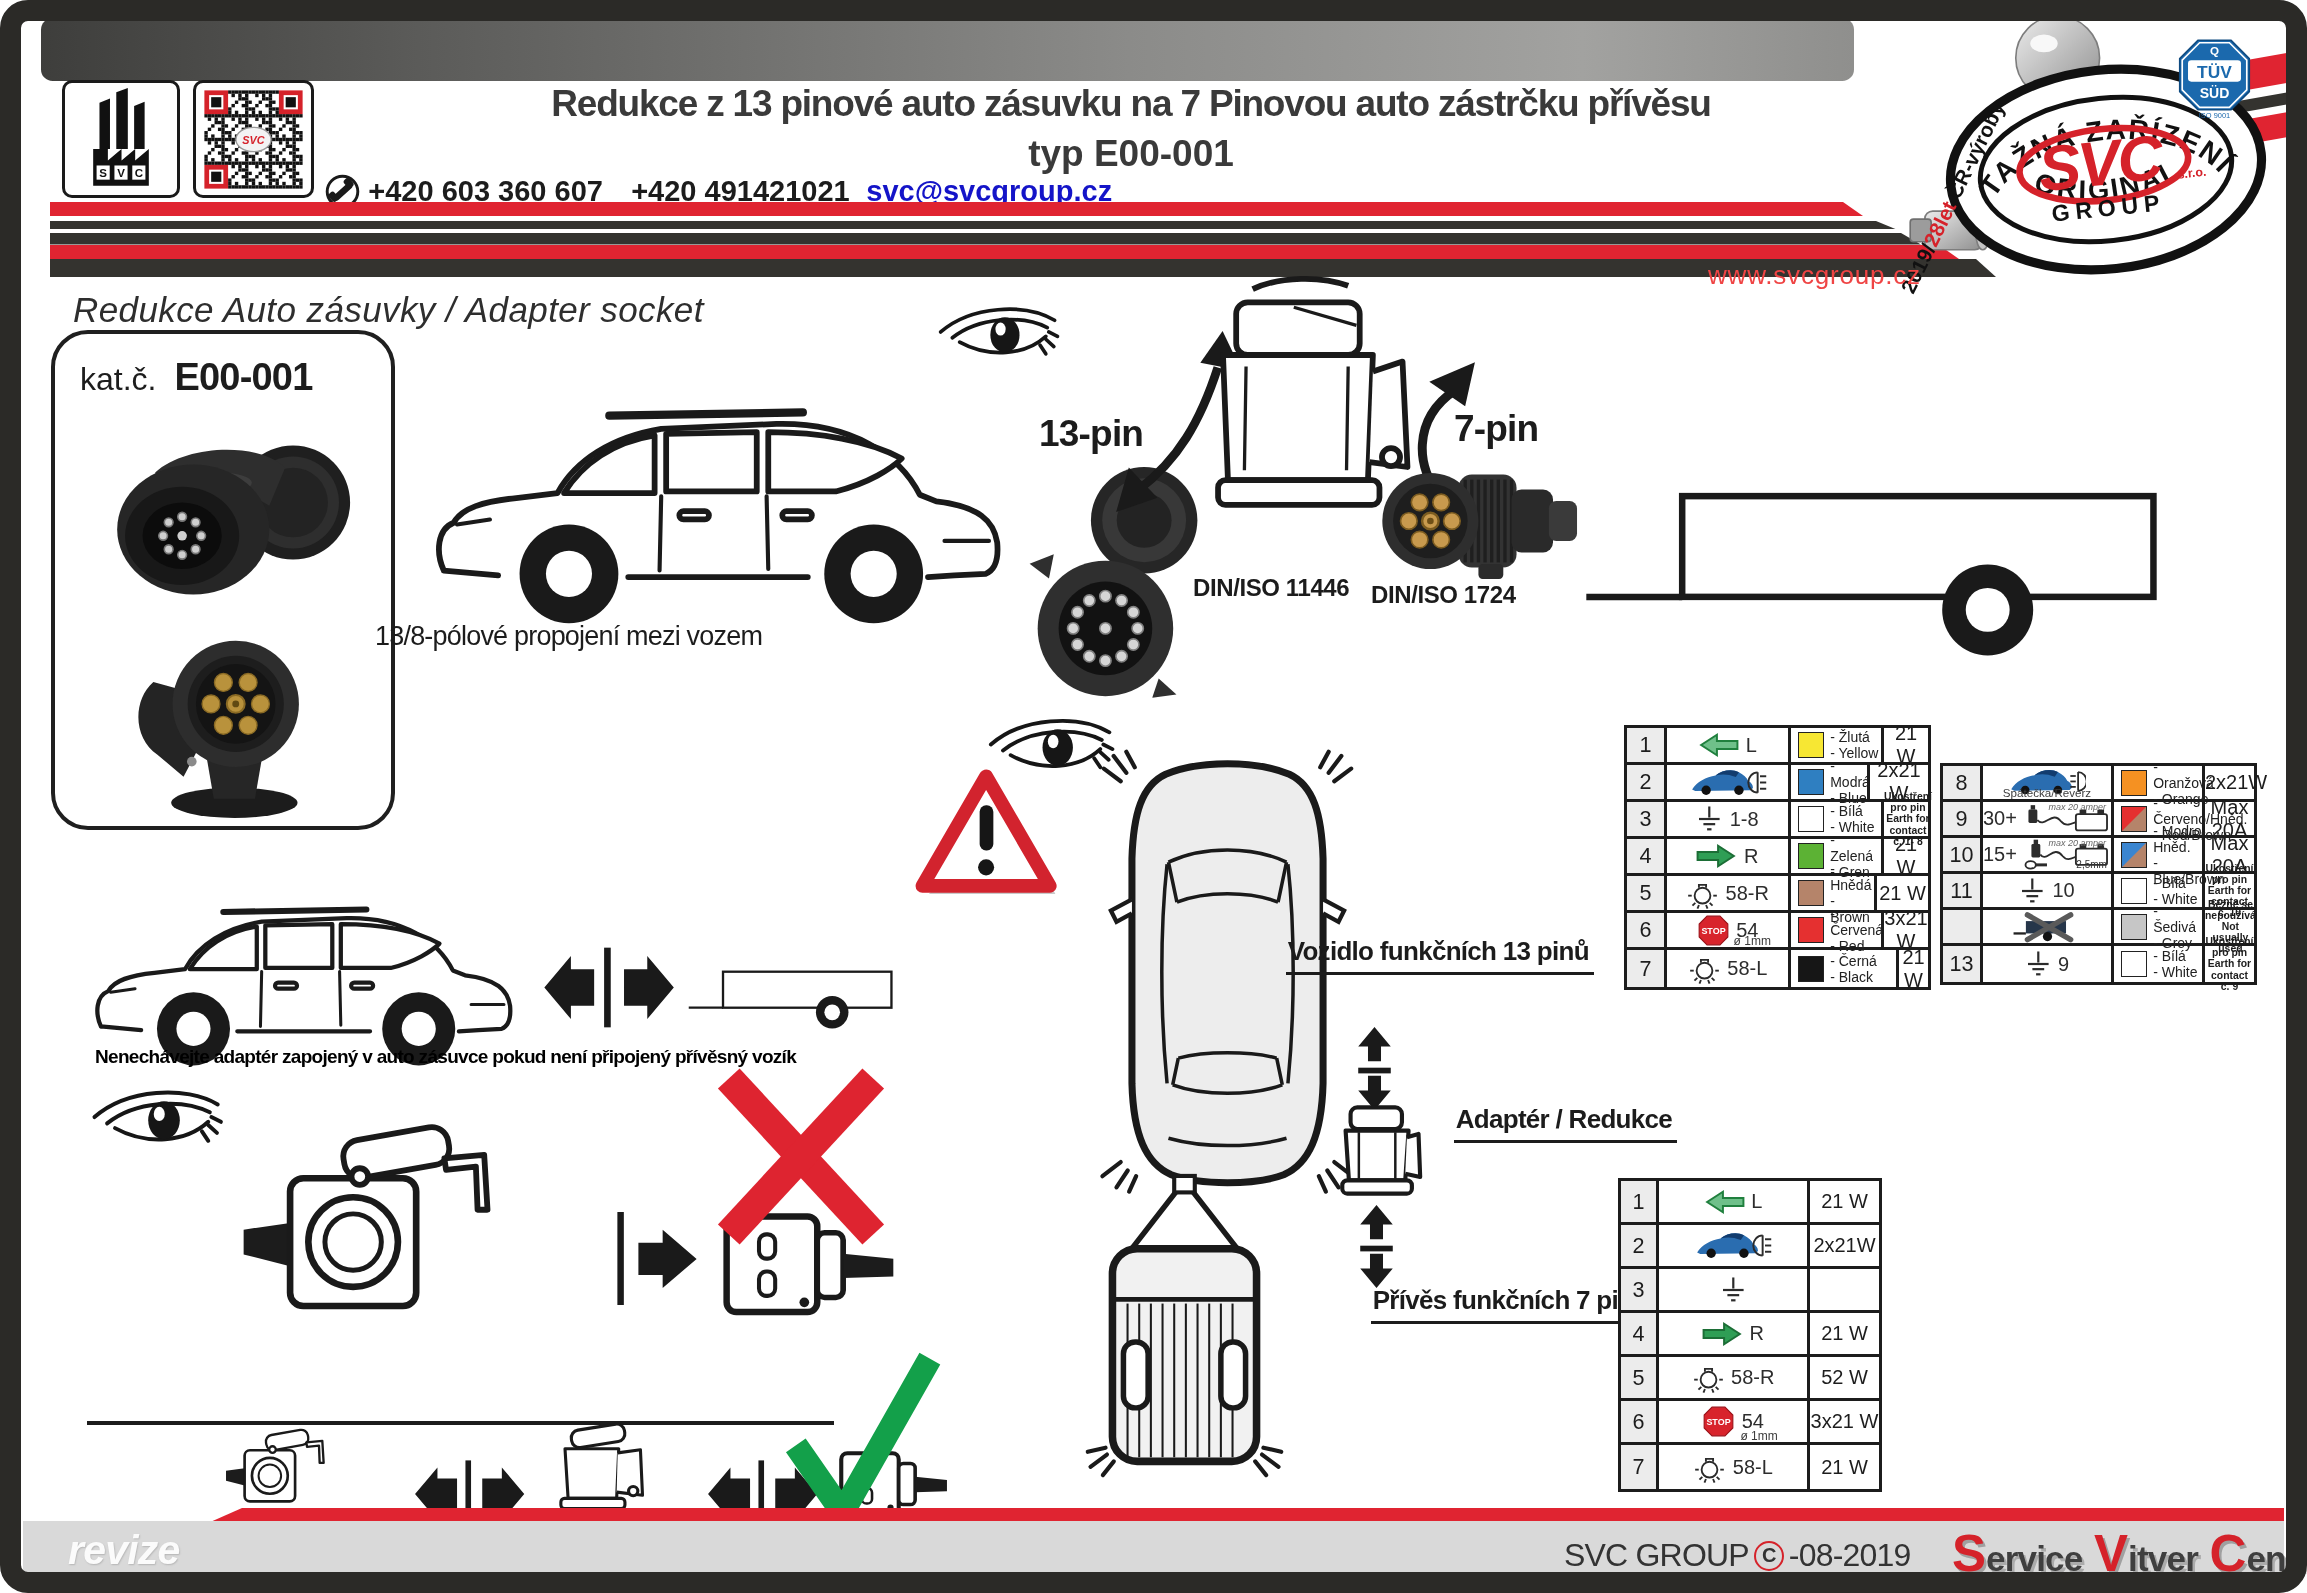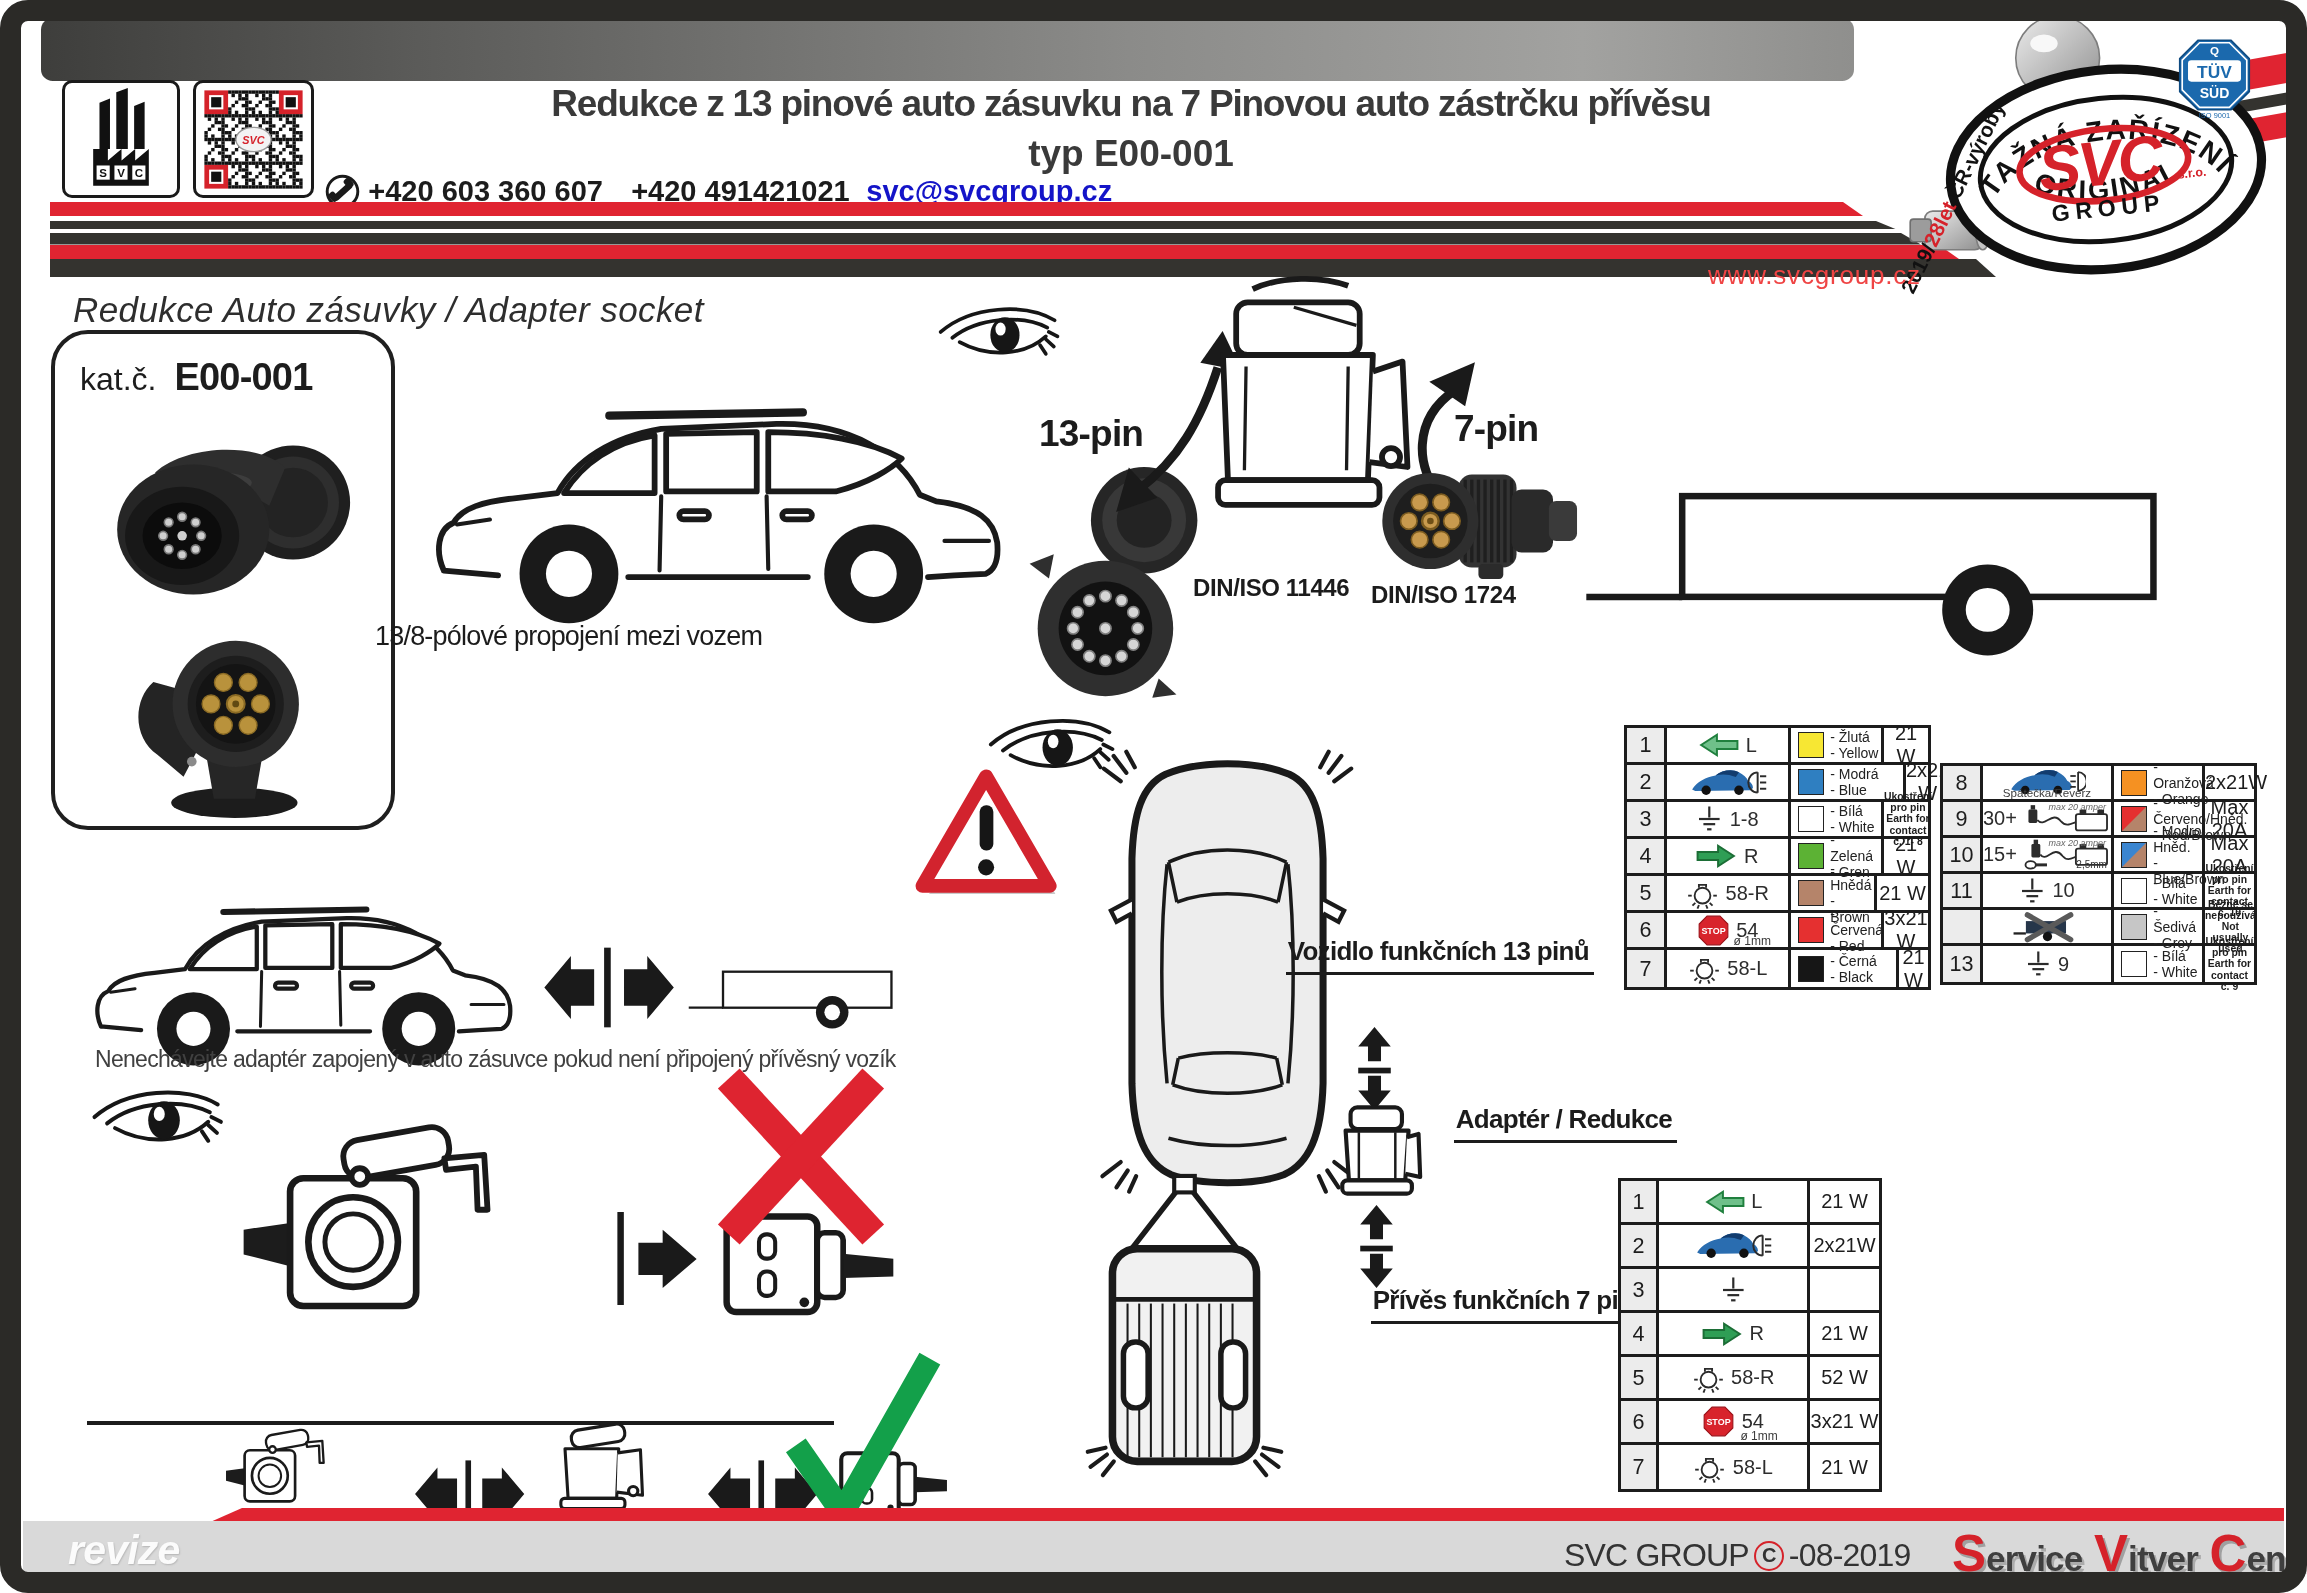--- a/index.html
+++ b/index.html
@@ -25,21 +25,21 @@
 
 .section-h{position:absolute;left:73px;top:290px;font-size:35px;font-style:italic;color:#2e2e2e;letter-spacing:0.4px}
 .prodbox{position:absolute;left:51px;top:330px;width:344px;height:500px;border:4.1px solid #1f1f1f;border-radius:37px;background:#fff}
 .kat{position:absolute;left:25px;top:21.6px;font-size:32px;color:#1d1d1d}
 .katnum{font-size:38px;font-weight:bold;margin-left:18px;letter-spacing:-0.8px}
 
 .pinlabel{position:absolute;font-size:37px;font-weight:bold;color:#1c1c1c;letter-spacing:-0.8px}
 .din{position:absolute;font-size:24px;font-weight:bold;color:#1c1c1c;letter-spacing:-0.4px}
 .caption{position:absolute;font-size:27px;color:#1c1c1c;letter-spacing:-0.8px;white-space:nowrap}
 .caption.small{font-size:21px;letter-spacing:-0.4px}
-.warntext{position:absolute;font-size:23px;font-weight:normal;color:#404040;letter-spacing:-0.7px;white-space:nowrap}
+.warntext{position:absolute;font-size:19px;font-weight:bold;color:#000000;letter-spacing:-0.7px;white-space:nowrap}
 .lbl-u{position:absolute;font-size:26px;font-weight:bold;color:#1c1c1c;letter-spacing:-0.7px;border-bottom:3.3px solid #1c1c1c;padding:0 5px 5px 1.7px;white-space:nowrap}
 .divider{position:absolute;background:#1c1c1c}
 
 .tbl{position:absolute;border:3.3px solid #1c1c1c;background:#fff;z-index:10}
 .trow{display:flex;border-bottom:3.3px solid #1c1c1c}
 .trow:last-child{border-bottom:none}
 .cell{border-right:3.3px solid #1c1c1c;display:flex;align-items:center;justify-content:center}
 .cell:last-child{border-right:none}
 .pincell{background:#ececec;font-size:21.6px;color:#1d1d1d;flex:0 0 auto}
 .iconcell{position:relative;gap:6.6px;flex:0 0 auto}
@@ -988,21 +988,21 @@
             <circle cx="22" cy="31" r="6" fill="#111"></circle>
             <circle cx="64" cy="31" r="6" fill="#111"></circle>
             <g stroke="#2b2b2b" stroke-width="2.5" fill="none">
               <path d="M88,8 a12,13 0 0 0 0,26 M88,8 L88,34"></path>
               <line x1="91" y1="13" x2="99" y2="13"></line>
               <line x1="91" y1="21" x2="99" y2="21"></line>
               <line x1="91" y1="29" x2="99" y2="29"></line>
             </g>
           </svg>
         </div>
-        <div class="cell colorcell" style="width:115px">
+        <div class="cell colorcell" style="width:79px">
           <span class="sw" style="background:#2f7fc1"></span>
           <div class="wires">
             <div>- Modrá</div>
             <div>- Blue</div>
           </div>
         </div>
         <div class="cell loadcell">
           <span>2x21 W</span>
         </div>
       </div>

